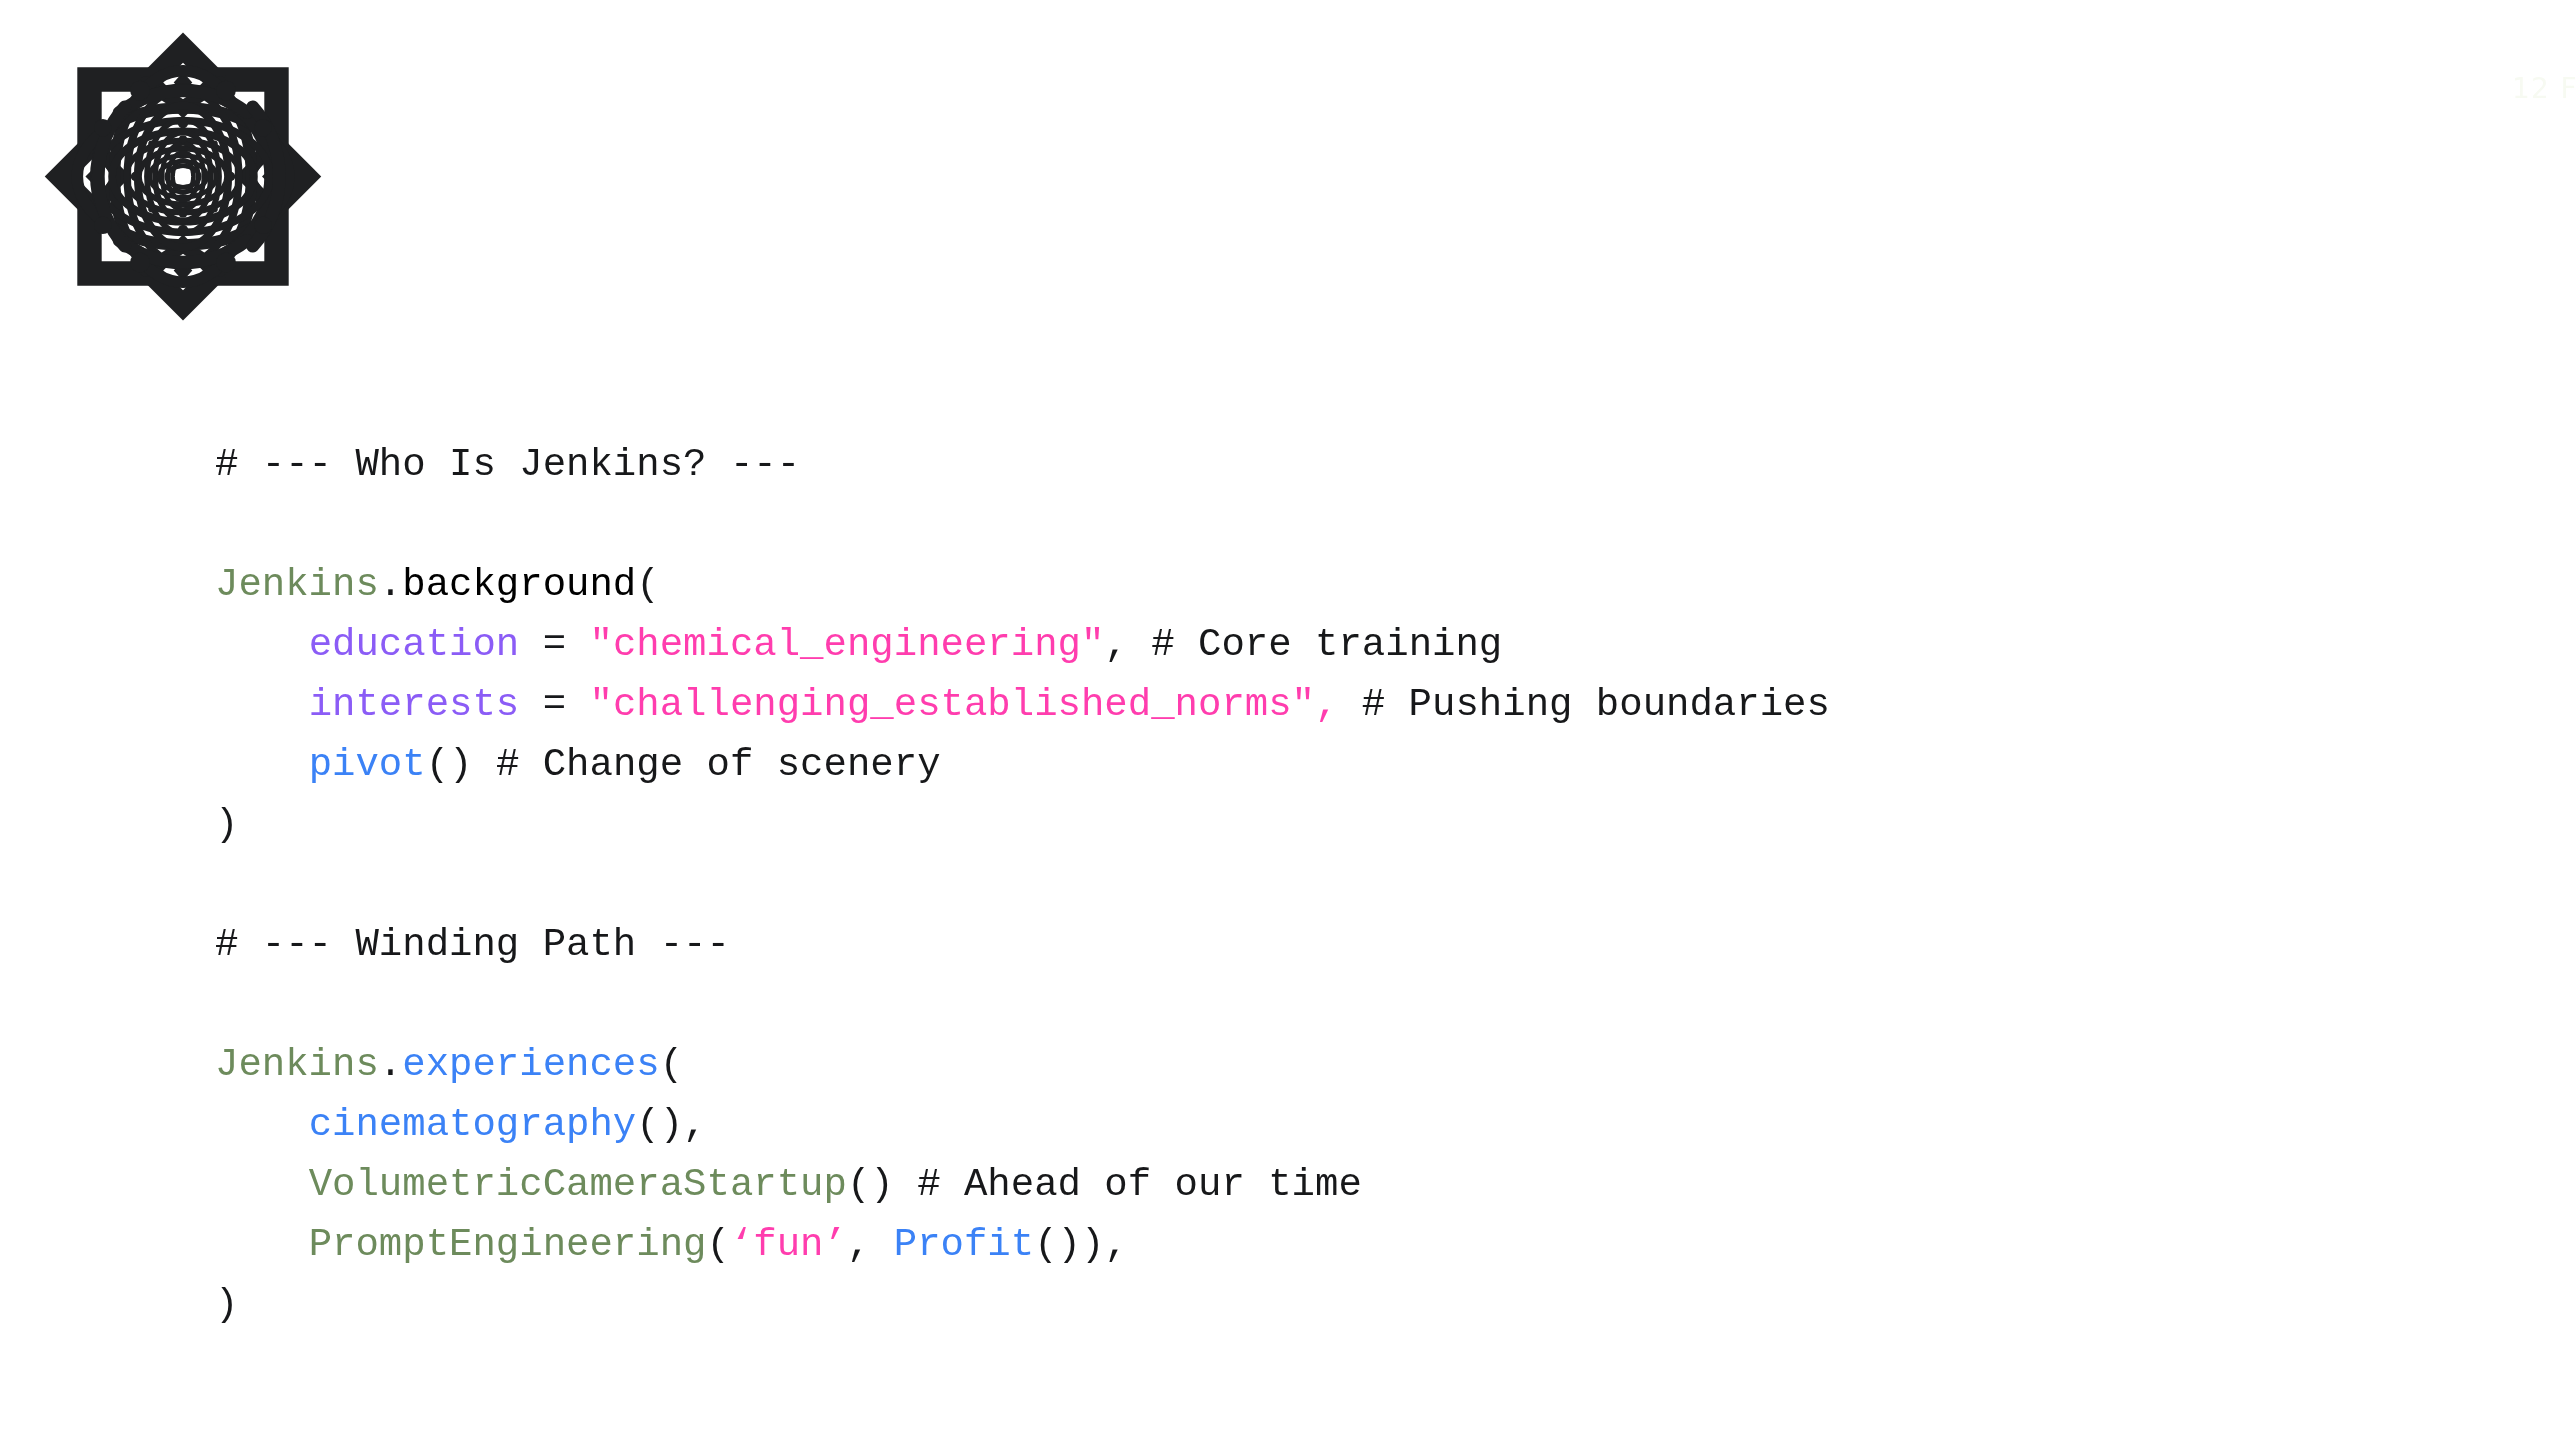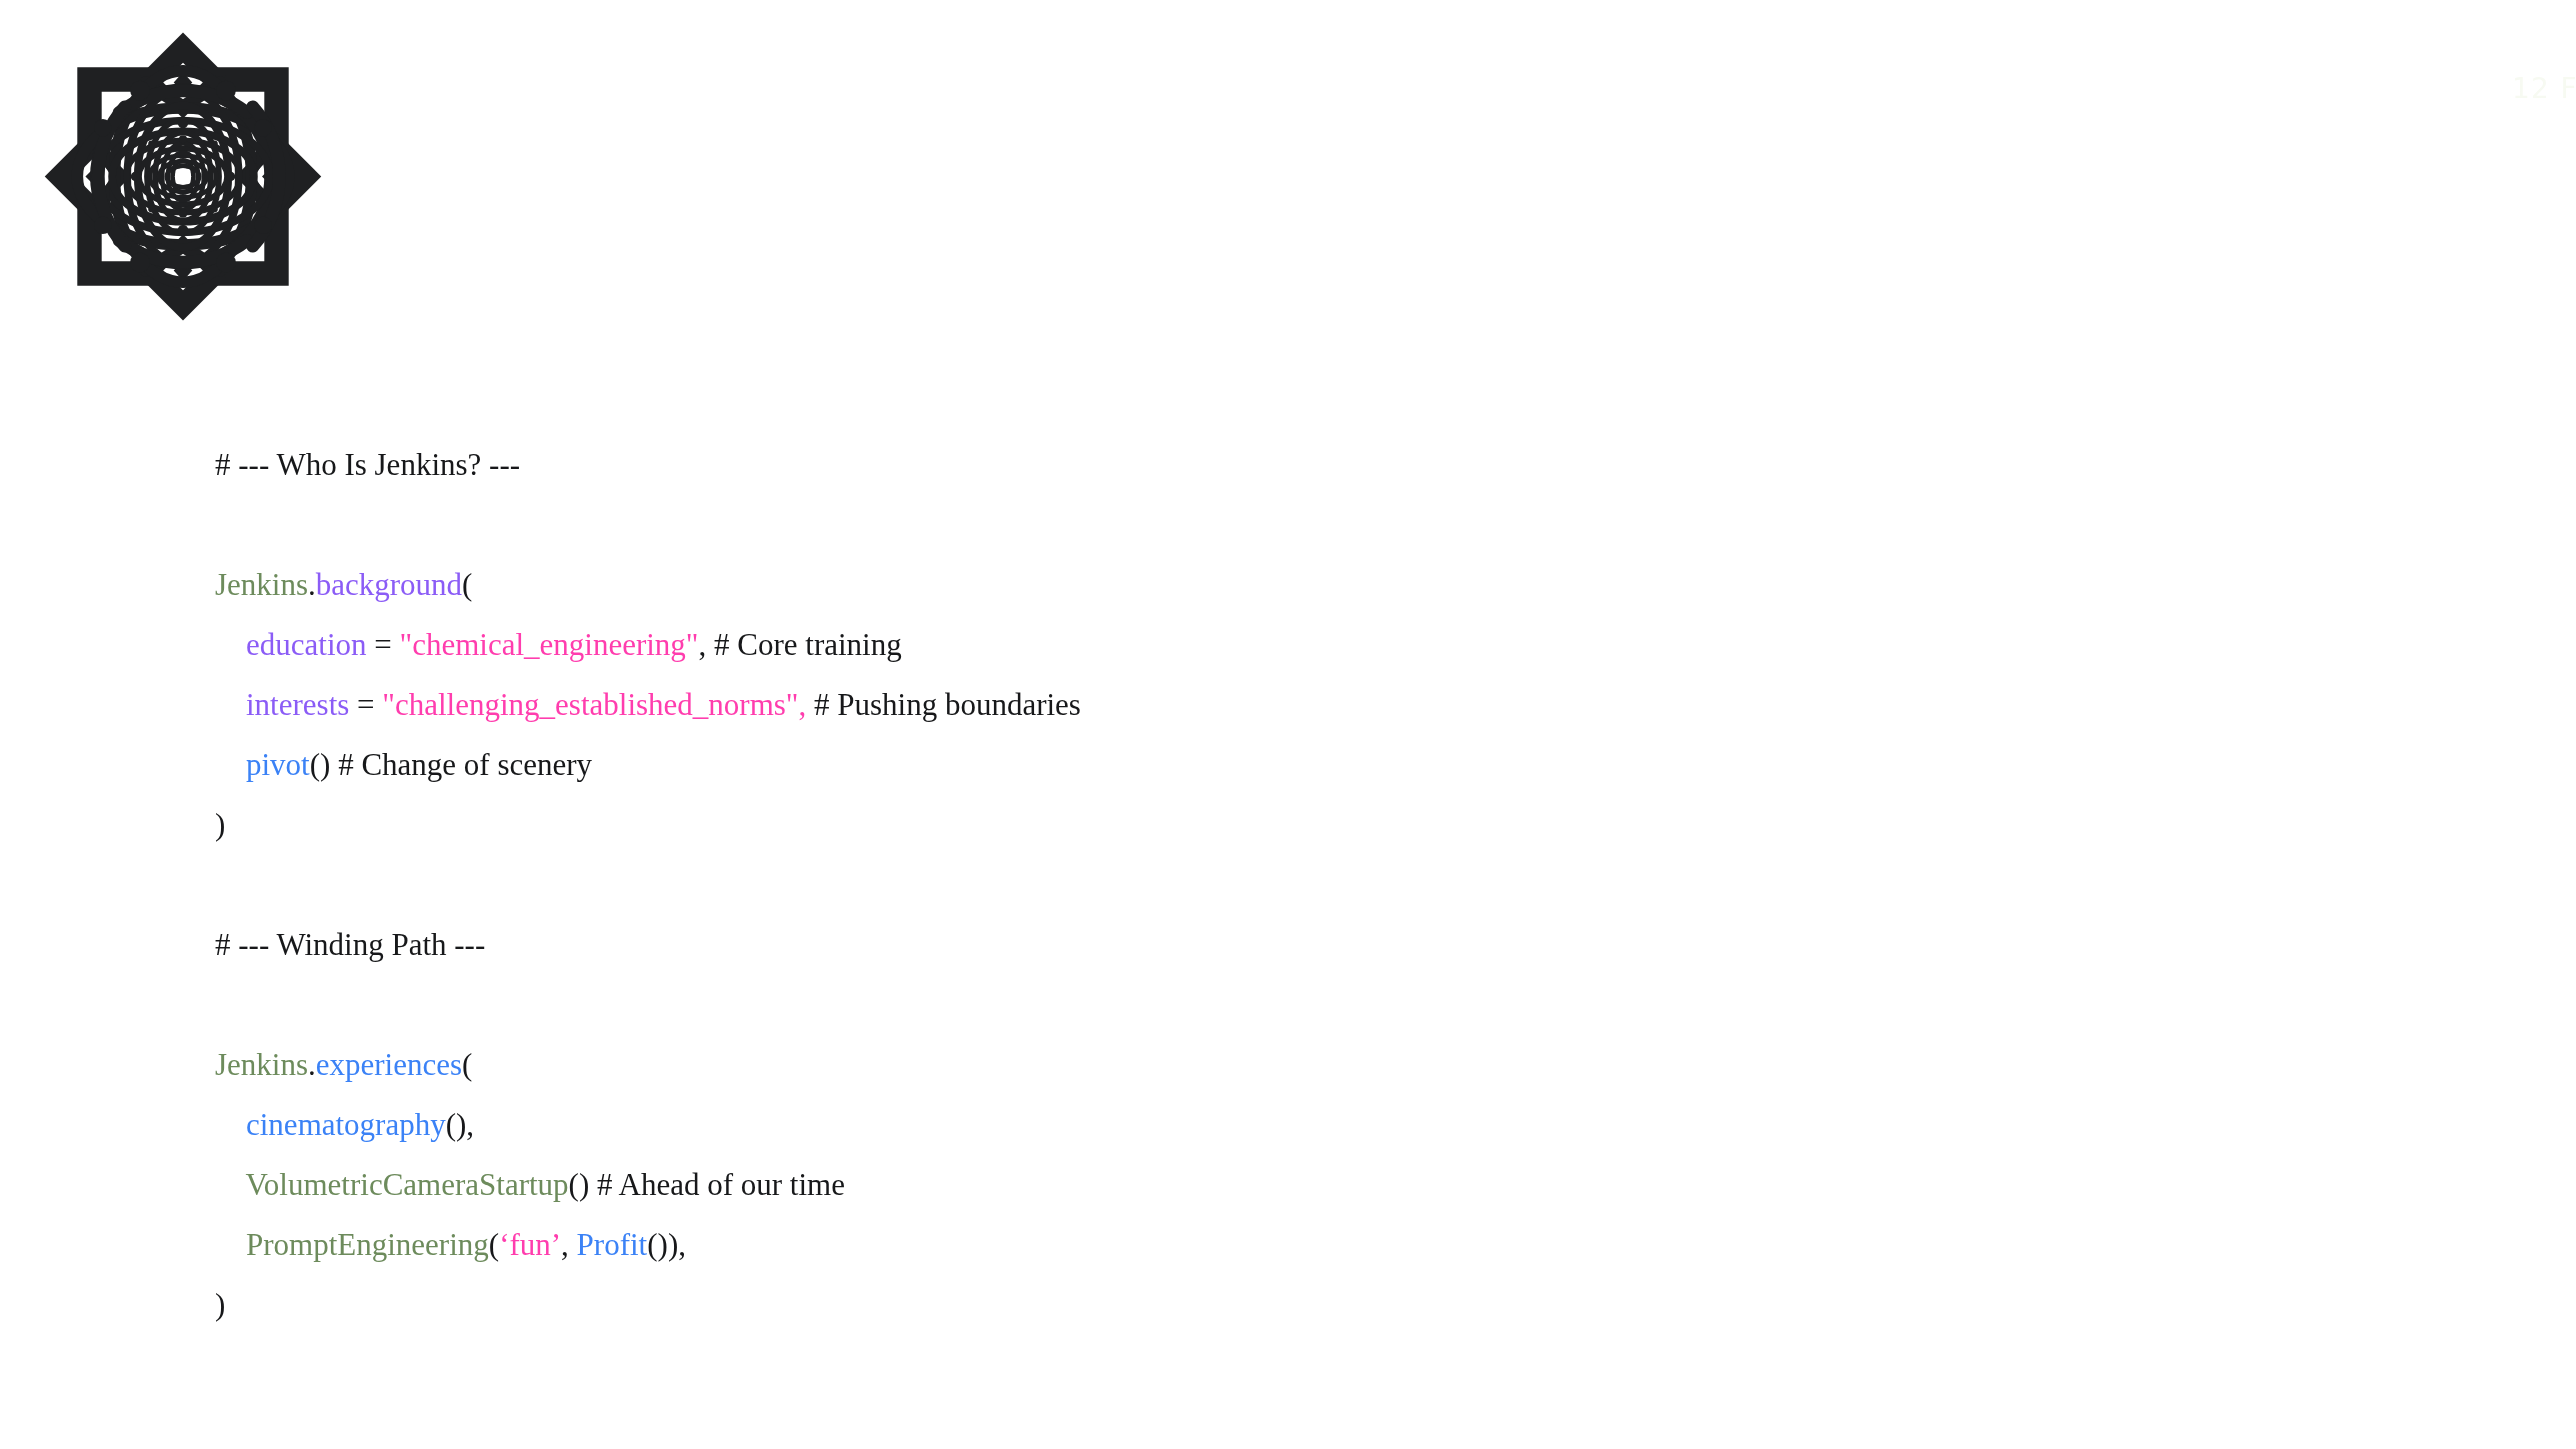--- a/index.html
+++ b/index.html
@@ -37,34 +37,34 @@
     color: #f7faf2;
     font-weight: 400;
   }
 
   
   #code-area {
     position: absolute;
     left: 215px;
     top: 435px;
     width: 2281px;
-    font-family: Liberation Serif, serif;
-    font-size: 31px;
+    font-family: Liberation Mono, monospace;
+    font-size: 39px;
     line-height: 60px;
     color: #17181a;
     white-space: pre;
     font-weight: 400;
   }
   .code-line { height: 60px; white-space: pre; }
 
   
   .t-plain   { color: #17181a; }
   .t-comment { color: #17181a; }
   .t-class   { color: #6d8b5c; text-align: center; }
-  .t-orange  { color: #8b5cf6; }
+  .t-orange  { color: #000000; }
   .t-fn      { color: #3b82f6; }
   .t-kwarg   { color: #8b5cf6; }
   .t-string  { color: #ff3dae; }
   .t-green   { color: #3b82f6; }
 </style>
 </head>
 <body>
 
 <div id="logo-mark">
   <svg viewBox="0 0 520 540" xmlns="http://www.w3.org/2000/svg" aria-hidden="true">

